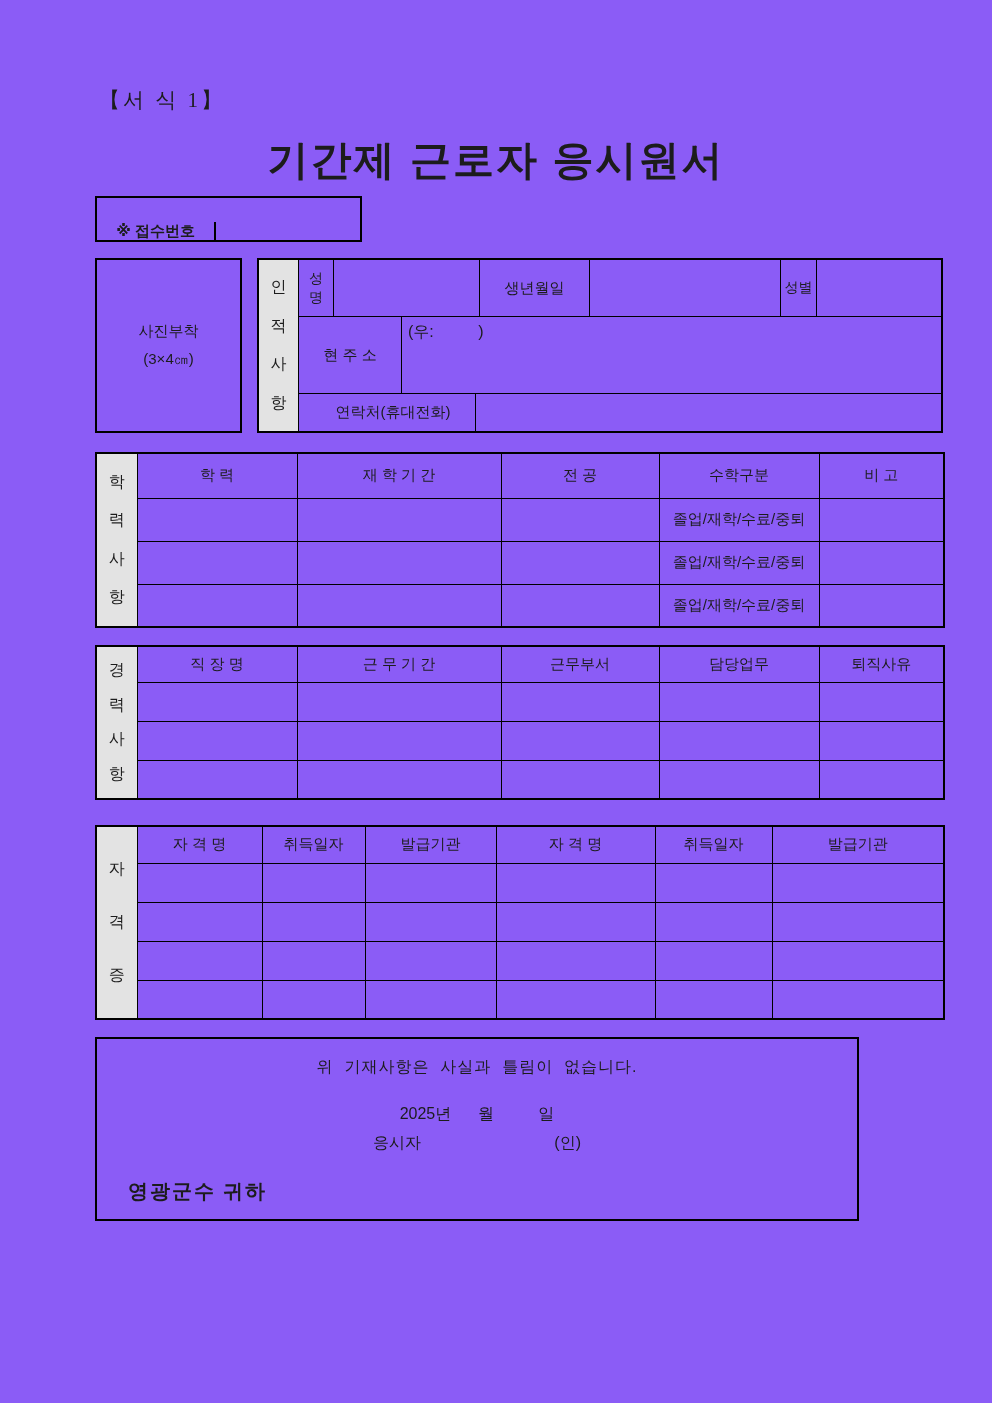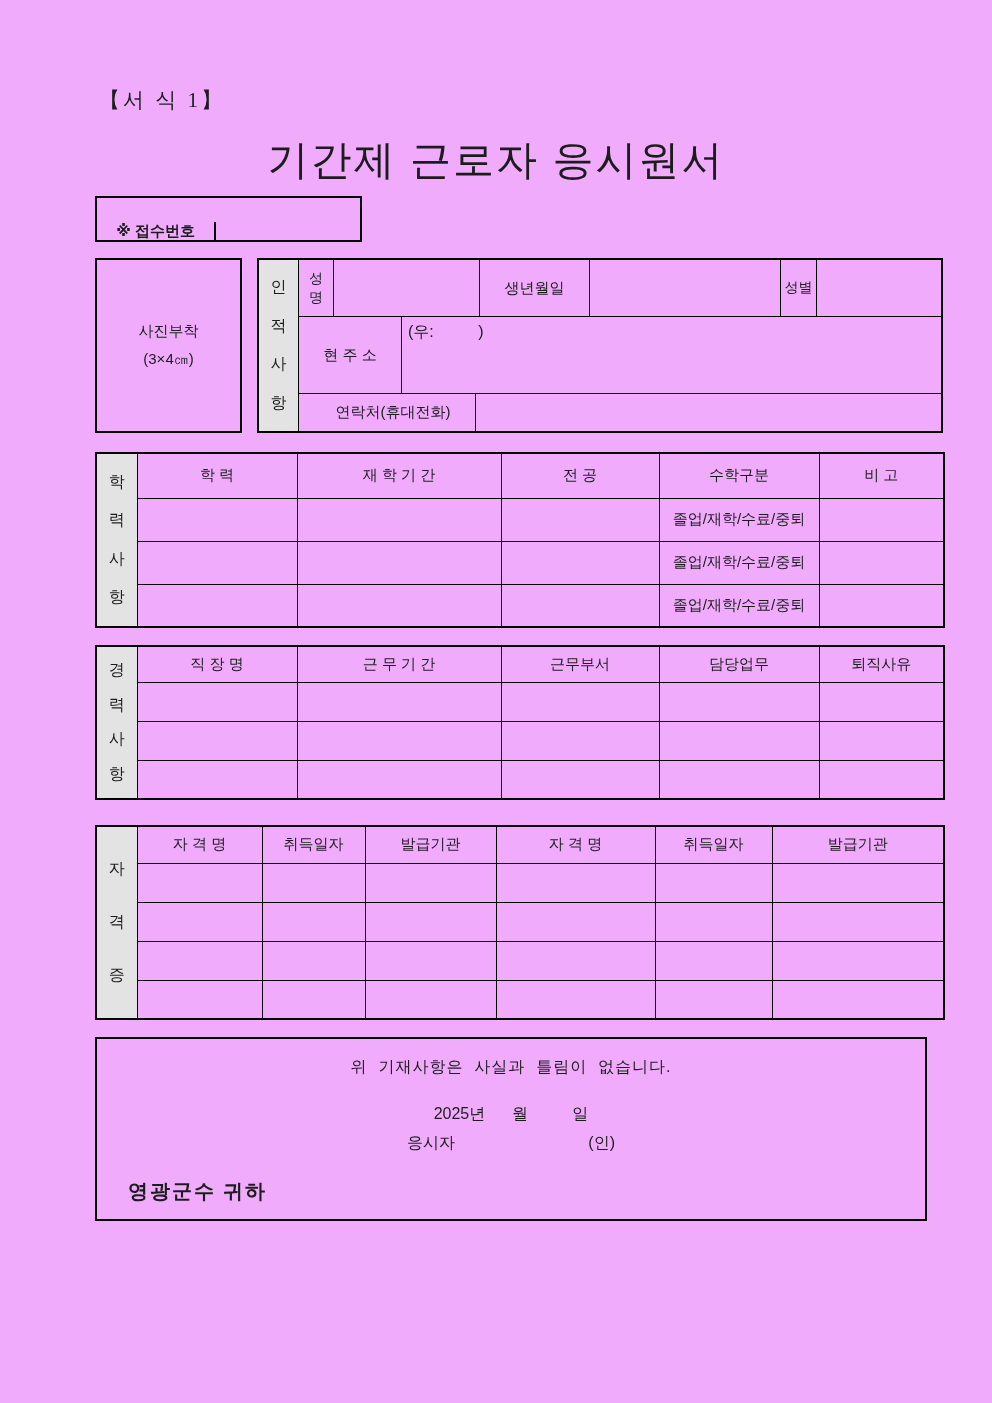--- a/index.html
+++ b/index.html
@@ -1,27 +1,27 @@
 <!DOCTYPE html>
 <html><head>
 <meta charset="utf-8">
 <style>
   * { margin:0; padding:0; box-sizing:border-box; }
   html,body { background:#888; }
   .page {
     position:relative; width:992px; height:1403px; margin:0 auto;
-    background:#f0abfc; color:#1c1c1c;
+    background:#8b5cf6; color:#1c1c1c;
     font-family:"Liberation Sans","DejaVu Sans",sans-serif;
     overflow:hidden;
   }
   .abs { position:absolute; }
 
   
   .form-tag { left:99px; top:86px; font-family:"Liberation Serif","DejaVu Serif",serif; font-size:21px; letter-spacing:3px; }
-  .title { left:0; top:133px; width:100%; text-align:center; font-size:41px; font-weight:normal; letter-spacing:2px; }
+  .title { left:0; top:133px; width:100%; text-align:center; font-size:41px; font-weight:bold; letter-spacing:2px; }
 
   
   .receipt { left:95px; top:196px; width:267px; height:46px; border:2px solid #000; display:flex; }
   .receipt-label { width:119px; border-right:2px solid #000; display:flex; align-items:center; justify-content:center; font-size:15px; font-weight:bold;margin-top:24px; }
   .receipt-value { flex:1; }
 
   
   .photo-box { left:95px; top:258px; width:147px; height:175px; border:2px solid #000;
     display:flex; flex-direction:column; align-items:center; justify-content:center; gap:9px; font-size:15px; }
 
@@ -52,21 +52,21 @@
   table.formtable { position:absolute; border-collapse:collapse; table-layout:fixed; border:2px solid #000; }
   table.formtable td { border:1px solid #000; text-align:center; vertical-align:middle; font-size:15px; overflow:hidden; }
   td.gray { background:#e3e3e3; }
   td.dbl { border-right:4px double #000; }
   .opt { font-size:13px; letter-spacing:0; }
   .edu { left:95px; top:452px; width:848px; height:174px; }
   .car { left:95px; top:645px; width:848px; height:153px; }
   .cert { left:95px; top:825px; width:848px; height:193px; }
 
   
-  .decl { left:95px; top:1037px; width:832px; height:184px; border:2px solid #000; }
+  .decl { left:95px; top:1037px; width:764px; height:184px; border:2px solid #000; }
   .decl-line { position:absolute; left:0; width:100%; text-align:center; font-size:16px; white-space:pre; }
   .decl-statement { top:18px; letter-spacing:1px; }
   .decl-date { top:65px; }
   .decl-applicant { top:94px; }
   .decl-recipient { position:absolute; left:31px; bottom:14px; font-family:"Liberation Serif","DejaVu Serif",serif; font-size:20px; font-weight:bold; letter-spacing:2px; }
 </style>
 </head>
 <body>
 
 <div class="page">

